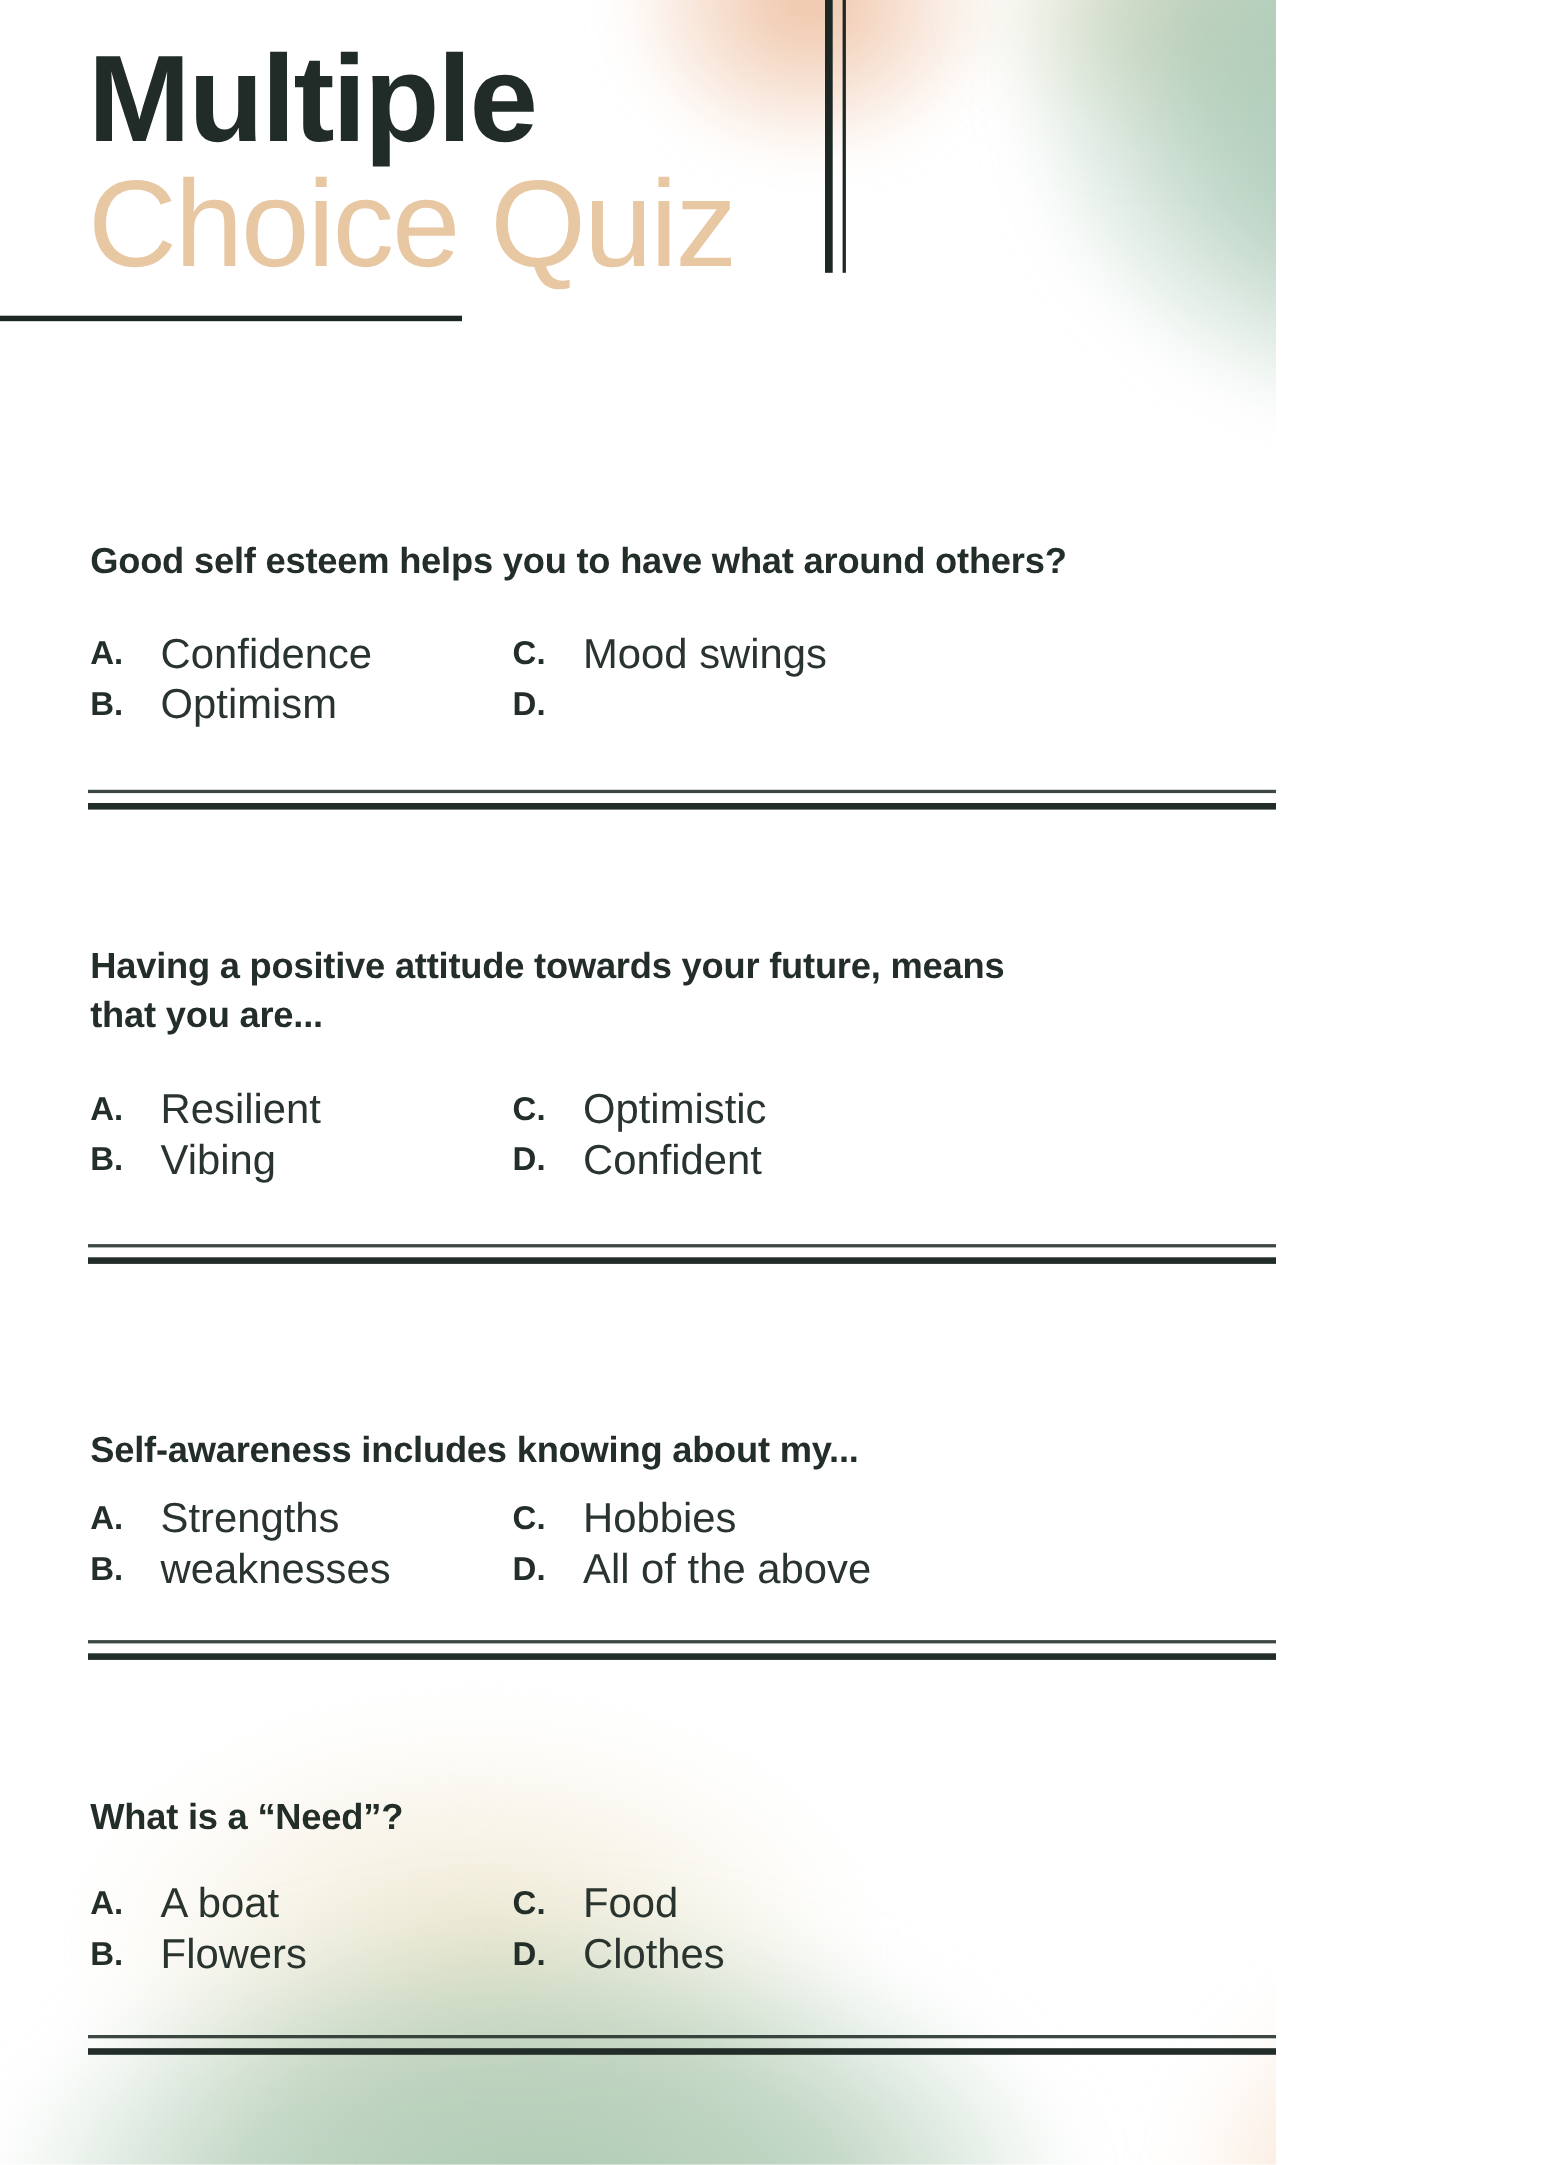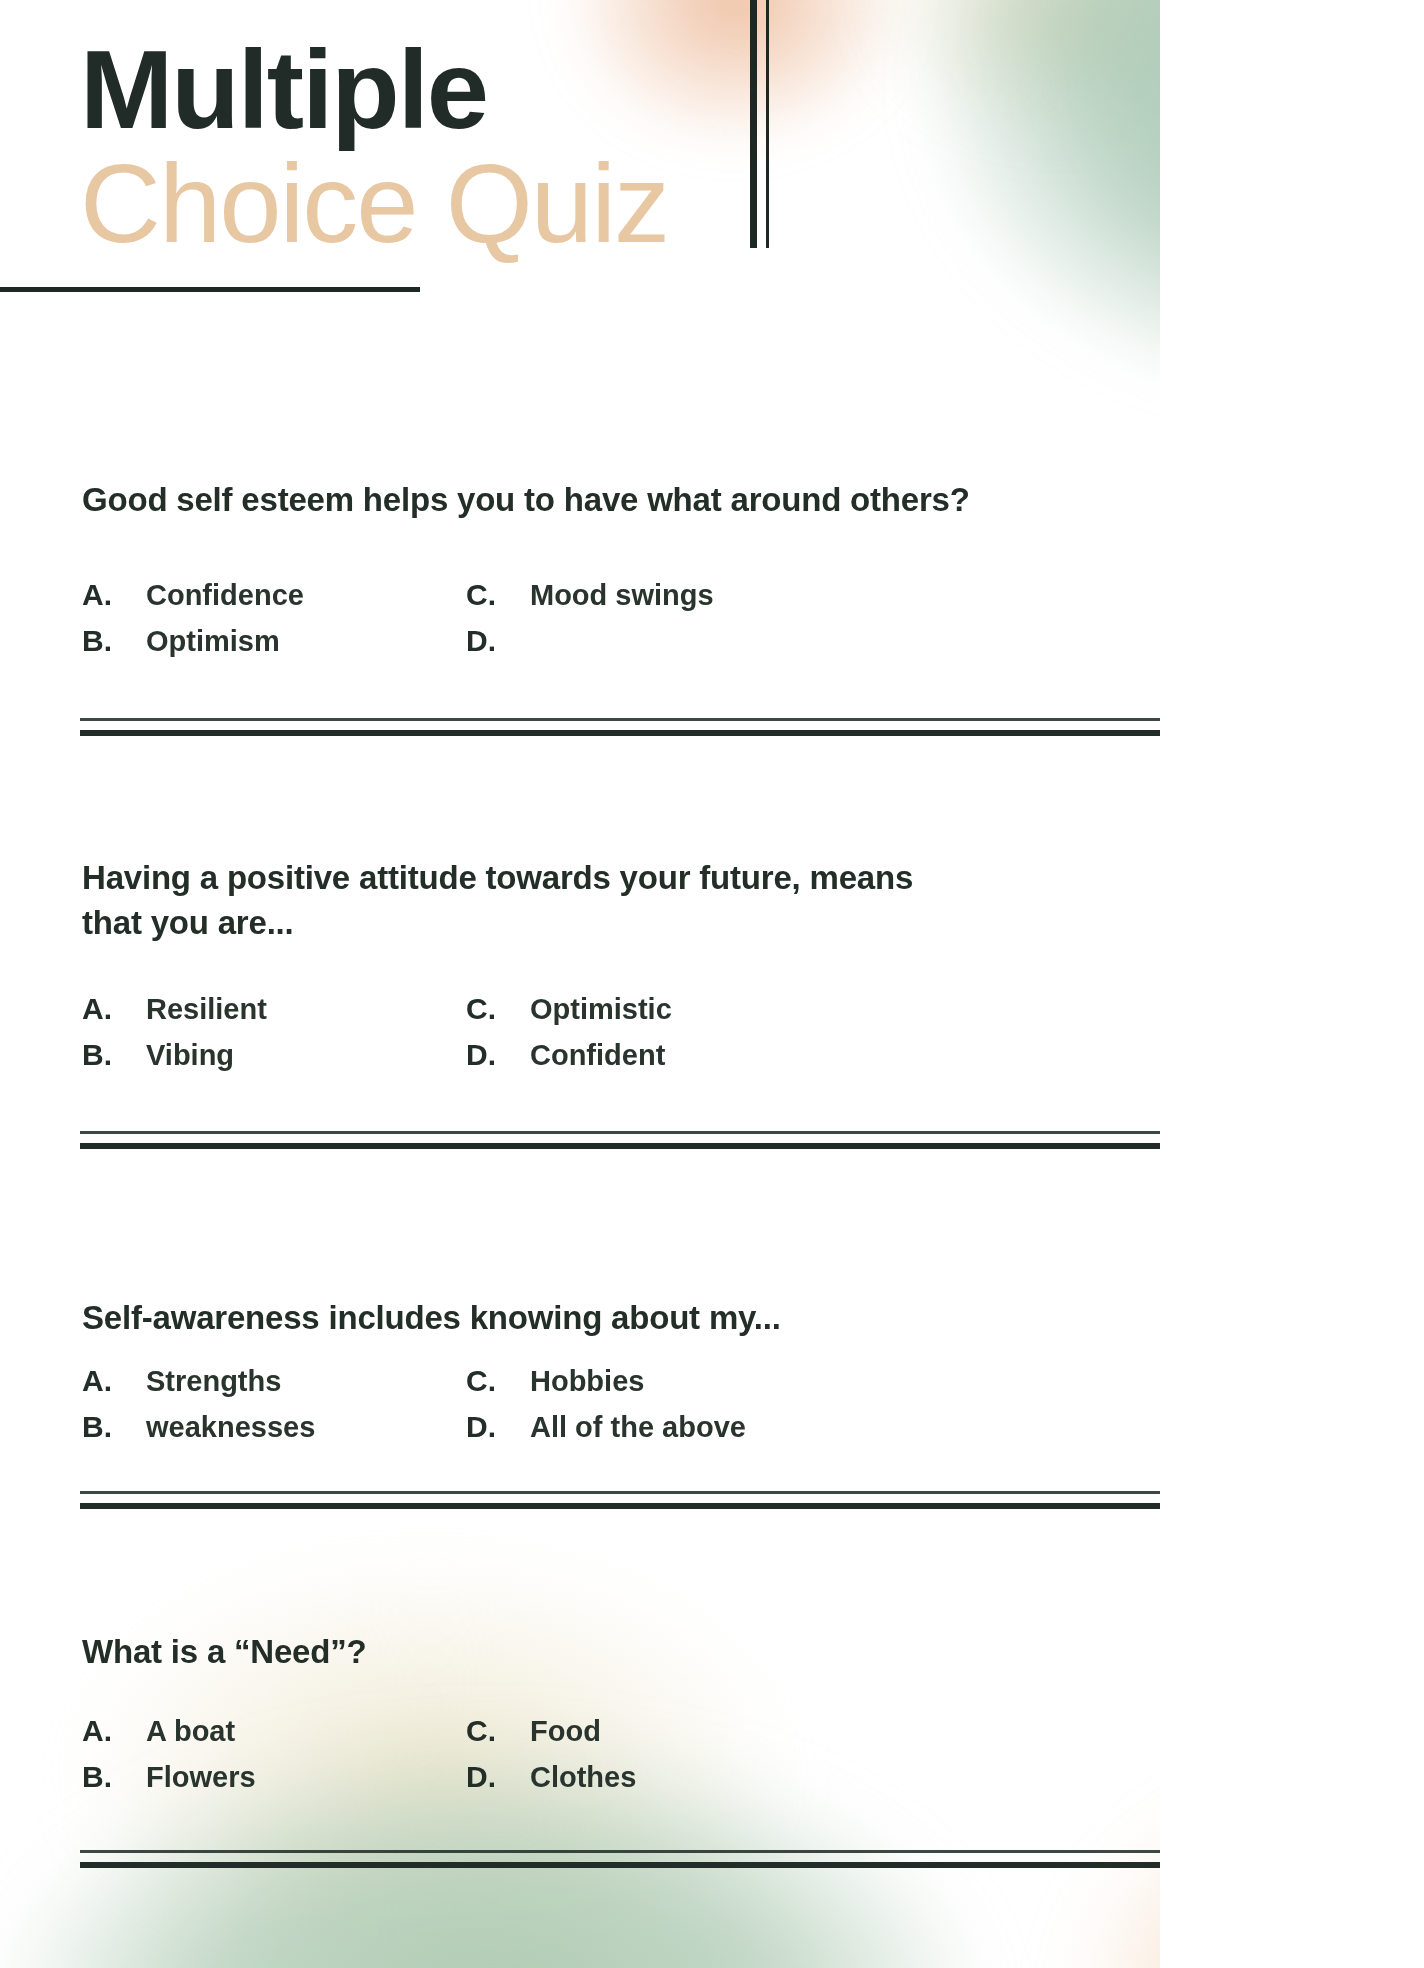--- a/index.html
+++ b/index.html
@@ -71,21 +71,21 @@
     line-height: 1.36; letter-spacing: -0.2px;
   }
   .q-options {
     position: absolute; left: 82px; width: 1000px;
     display: grid;
     grid-template-columns: 64px 320px 64px auto;
     grid-auto-rows: 46px;
     align-items: center;
   }
   .opt-letter { font-size: 30px; font-weight: 700; color: #232e29; }
-  .opt-text   { font-size: 29px; font-weight: 700; color: #2a342f; }
+  .opt-text   { font-size: 38px; font-weight: 400; color: #2a342f; }
 
   
   .divider { position: absolute; left: 80px; width: 1250px; }
   .divider .thin  { height: 3px; background: rgba(34,45,41,0.88); margin-bottom: 9px; }
   .divider .thick { height: 6px; background: #222d29; }
 </style>
 </head>
 <body>
 
 <div class="page">
@@ -98,21 +98,21 @@
   <div class="blob blob-br-peach"></div>
 
   <div class="content">
 
     <div class="title-line1">Multiple</div>
     <div class="title-line2">Choice Quiz</div>
     <div class="title-underline"></div>
     <div class="vbar-left"></div>
     <div class="vbar-right"></div>
 
-    <div class="q-heading" style="top:478px">Good self esteem helps you to have what around others?</div>
+    <div class="q-heading" style="top:488px">Good self esteem helps you to have what around others?</div>
     <div class="q-options" style="top:572px">
       <span class="opt-letter">A.</span>
       <span class="opt-text">Confidence</span>
       <span class="opt-letter">C.</span>
       <span class="opt-text">Mood swings</span>
       <span class="opt-letter">B.</span>
       <span class="opt-text">Optimism</span>
       <span class="opt-letter">D.</span>
     </div>
     <div class="divider" style="top:718px">

